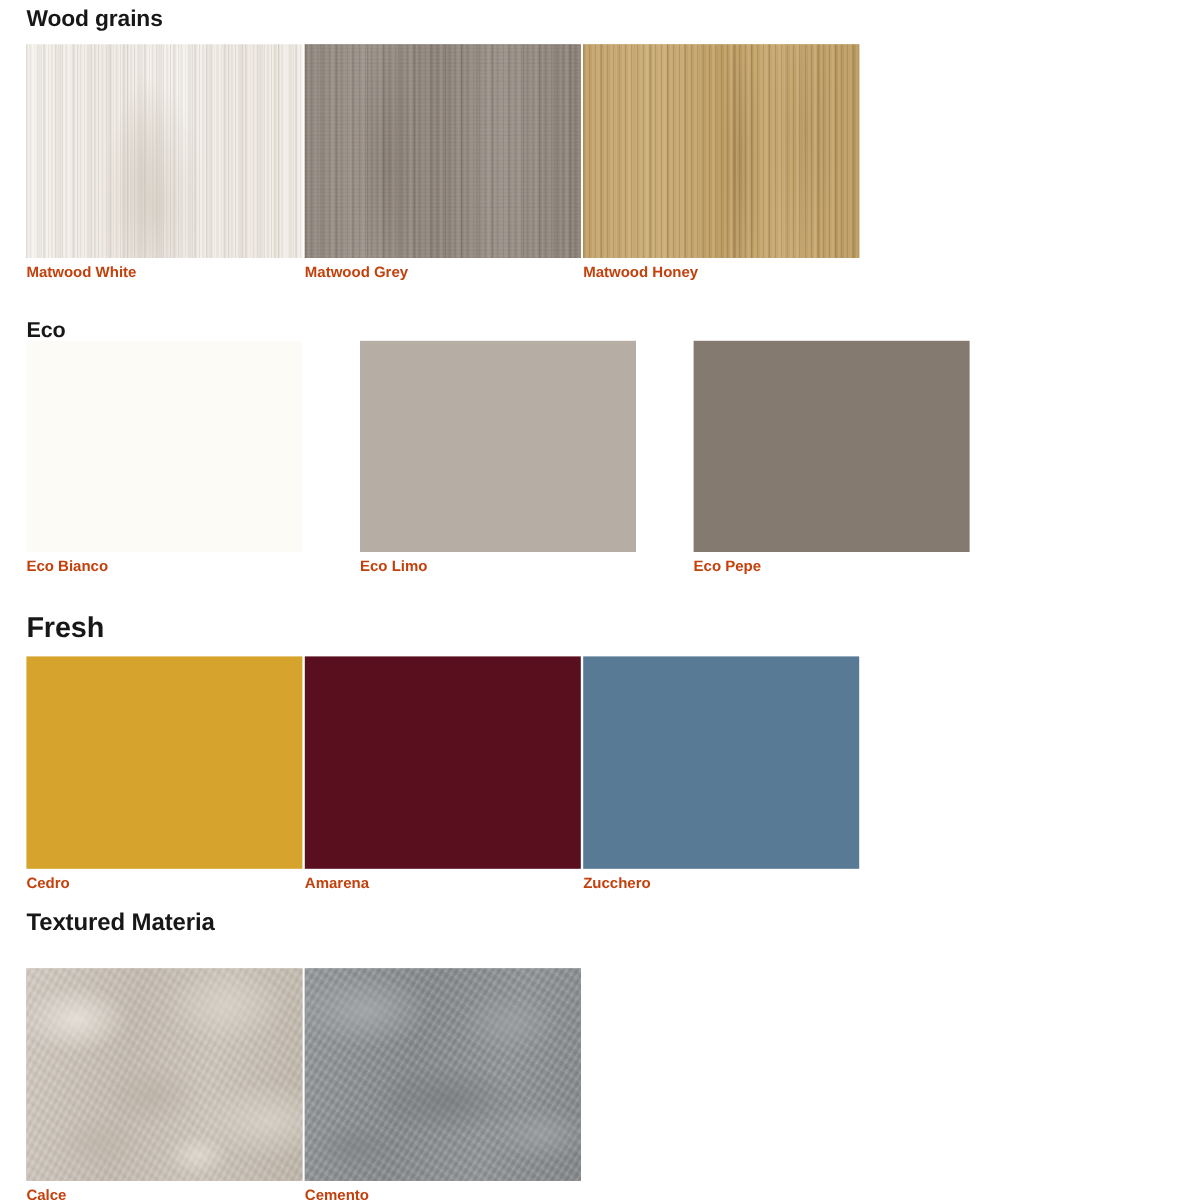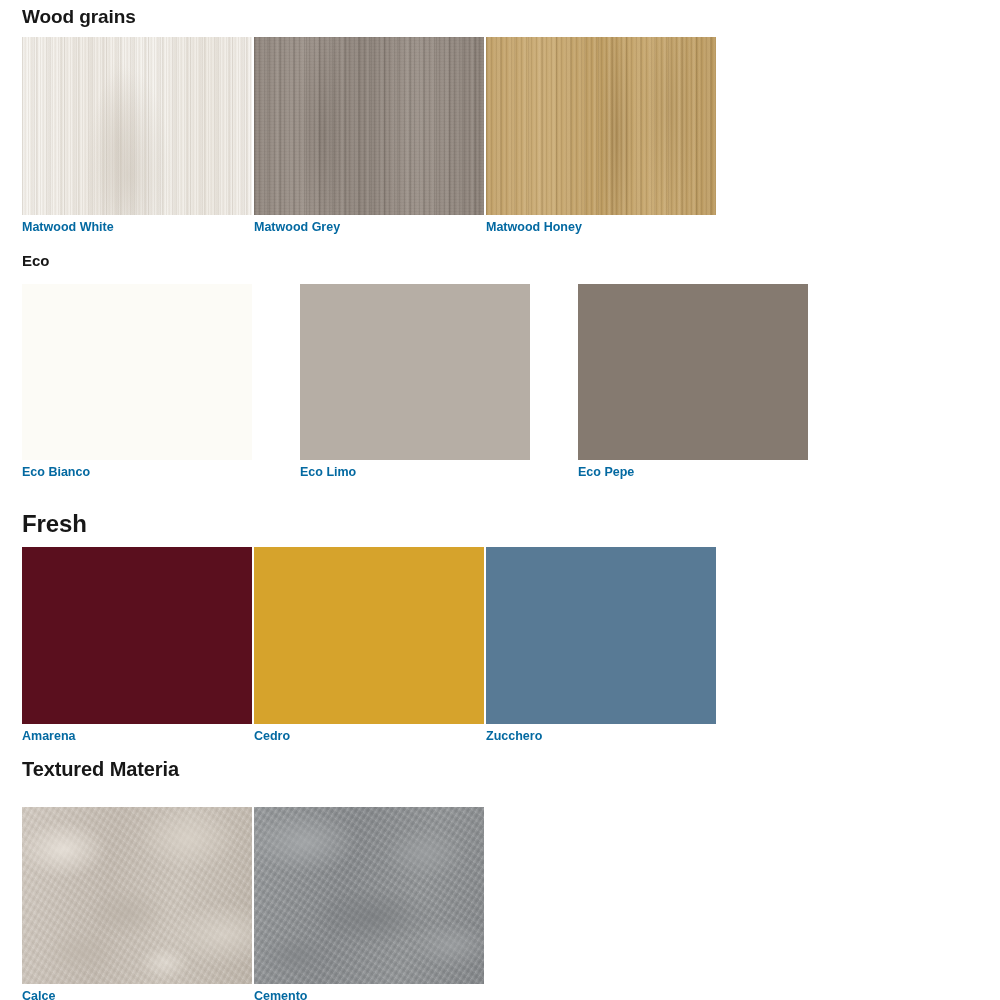--- a/index.html
+++ b/index.html
@@ -49,21 +49,21 @@
     display: block;
     position: relative;
     overflow: hidden;
     box-sizing: border-box;
   }
   .swatch-label {
     position: absolute;
     left: 0;
     font-size: 12.5px;
     font-weight: bold;
-    color: #0369a1;
+    color: #c2410c;
     line-height: 14px;
     white-space: nowrap;
   }
 
   
   #row-wood   { top: 37px; }
   #row-wood   .swatch-tile { height: 178px; }
   #row-wood   .swatch-label { top: 183px; }
 
   #row-eco    { top: 284px; gap: 48px; }
@@ -73,21 +73,21 @@
   #row-fresh  { top: 547px; }
   #row-fresh  .swatch-tile { height: 177px; }
   #row-fresh  .swatch-label { top: 182px; }
 
   #row-materia{ top: 791px; margin-top: 16px; }
   #row-materia .swatch-tile { height: 177px; }
   #row-materia .swatch-label { top: 182px; }
 
   
   #title-wood    { top: 7px;   font-size: 19px; }
-  #title-eco     { top: 251px; font-size: 15px; }
+  #title-eco     { top: 265px; font-size: 18px; }
   #title-fresh   { top: 514px; font-size: 24px; }
   #title-materia { top: 759px; font-size: 20px; }
 
   
 
   
   .tex-matwood-white {
     background-color: #f4f1ec;
     background-image:
       repeating-linear-gradient(90deg,
@@ -229,30 +229,30 @@
       <div class="swatch-tile tex-flat" style="background-color:#857a70;"></div>
       <div class="swatch-label">Eco Pepe</div>
     </div>
   </div>
 
   <div class="section-title" id="title-fresh">Fresh</div>
 
   <div class="swatch-row" id="row-fresh">
 
     <div class="swatch-cell">
+      <div class="swatch-tile tex-flat" style="background-color:#d6a32c;"></div>
+      <div class="swatch-label">Cedro</div>
+    </div>
+
+    <div class="swatch-cell">
       <div class="swatch-tile tex-flat" style="background-color:#5a0f1e;"></div>
       <div class="swatch-label">Amarena</div>
     </div>
 
     <div class="swatch-cell">
-      <div class="swatch-tile tex-flat" style="background-color:#d6a32c;"></div>
-      <div class="swatch-label">Cedro</div>
-    </div>
-
-    <div class="swatch-cell">
       <div class="swatch-tile tex-flat" style="background-color:#587a95;"></div>
       <div class="swatch-label">Zucchero</div>
     </div>
   </div>
 
   <div class="section-title" id="title-materia">Textured Materia</div>
 
   <div class="swatch-row" id="row-materia">
 
     <div class="swatch-cell">

